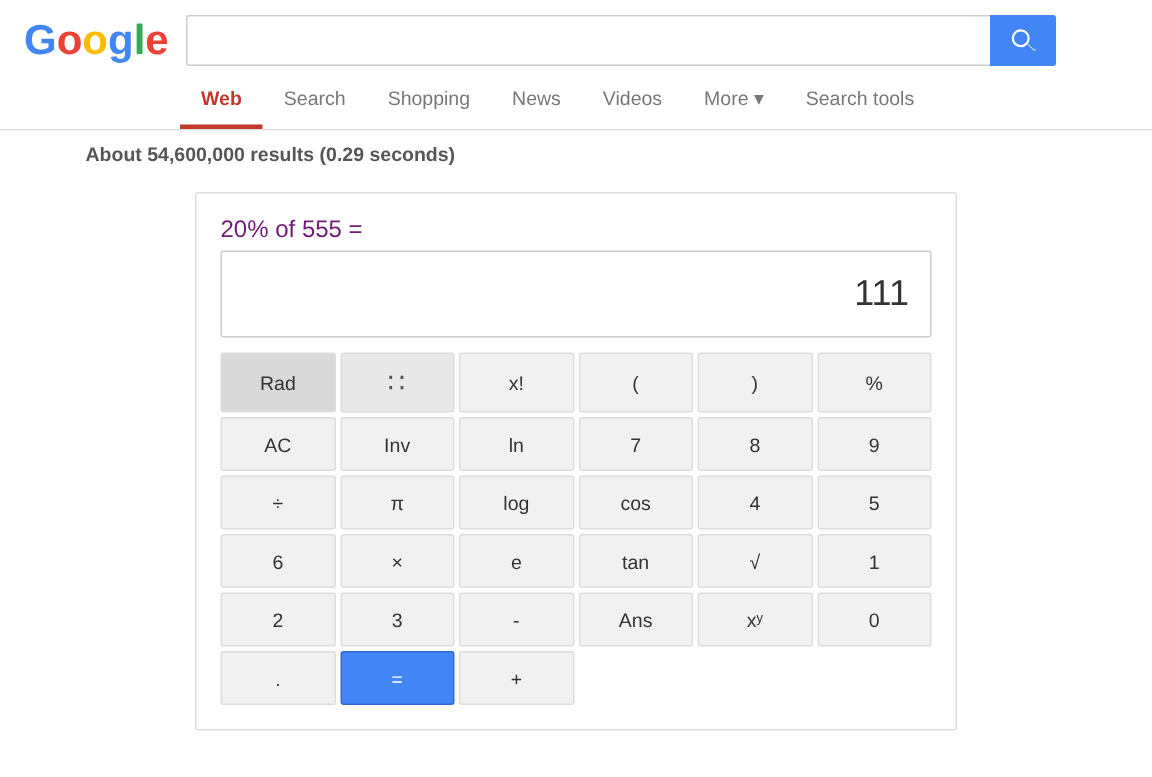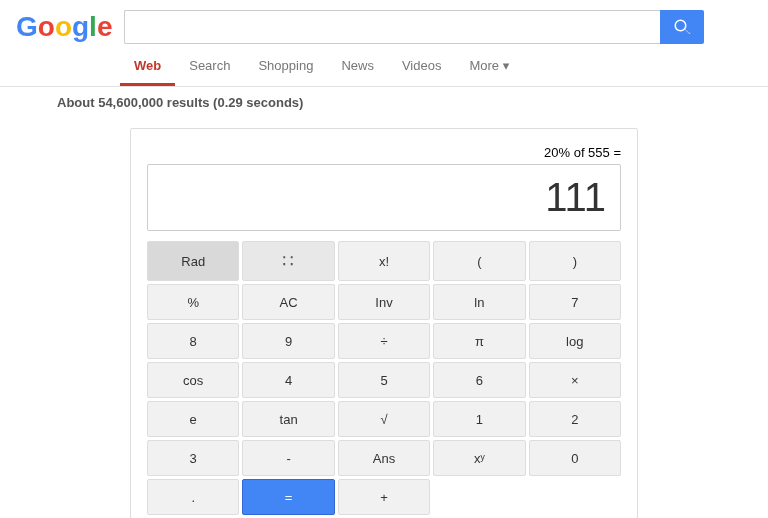--- a/index.html
+++ b/index.html
@@ -49,35 +49,35 @@
       display: flex; align-items: center; gap: 3px;
       white-space: nowrap;
     }
     .nav-item.active { color: #c0392b; border-bottom: 3px solid #c0392b; font-weight: bold; }
 
     
     #results-info { padding: 8px 16px 8px 57px; color: #555; font-size: 13px; font-weight: bold; }
 
     
     #calculator-container { margin: 10px 130px 10px 130px; border: 1px solid #ddd; border-radius: 2px; padding: 16px; max-width: 520px; }
-    #calc-expression { text-align: right; font-size: 13px; color: #000000; margin-bottom: 4px; }
+    #calc-expression { text-align: left; font-size: 16px; color: #701a75; margin-bottom: 4px; }
     #calc-display {
       border: 1px solid #ccc;
       border-radius: 2px;
       padding: 10px 14px;
       text-align: right;
-      font-size: 40px;
+      font-size: 24px;
       font-weight: 300;
       margin-bottom: 10px;
       min-height: 58px;
       display: flex; align-items: center; justify-content: flex-end;
     }
     .calc-grid {
       display: grid;
-      grid-template-columns: repeat(5, 1fr);
+      grid-template-columns: repeat(6, 1fr);
       gap: 3px;
     }
     .calc-btn {
       background: #f1f1f1;
       border: 1px solid #ddd;
       border-radius: 2px;
       padding: 8px 4px;
       font-size: 13px;
       cursor: pointer;
       text-align: center;
@@ -111,20 +111,21 @@
   </div>
 </div>
 
 <div id="nav">
   <a class="nav-item active">Web</a>
   <a class="nav-item">Search</a>
   <a class="nav-item">Shopping</a>
   <a class="nav-item">News</a>
   <a class="nav-item">Videos</a>
   <a class="nav-item">More ▾</a>
+  <a class="nav-item">Search tools</a>
 </div>
 
 <div id="results-info">
   <span>About 54,600,000 results (0.29 seconds)</span>
 </div>
 
 <div id="calculator-container">
   <div id="calc-expression">20% of 555 =</div>
   <div id="calc-display">
     <span>111</span>

